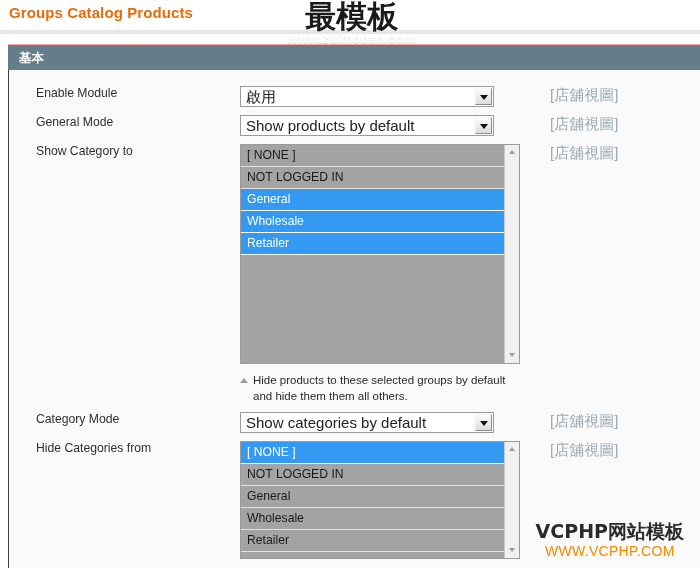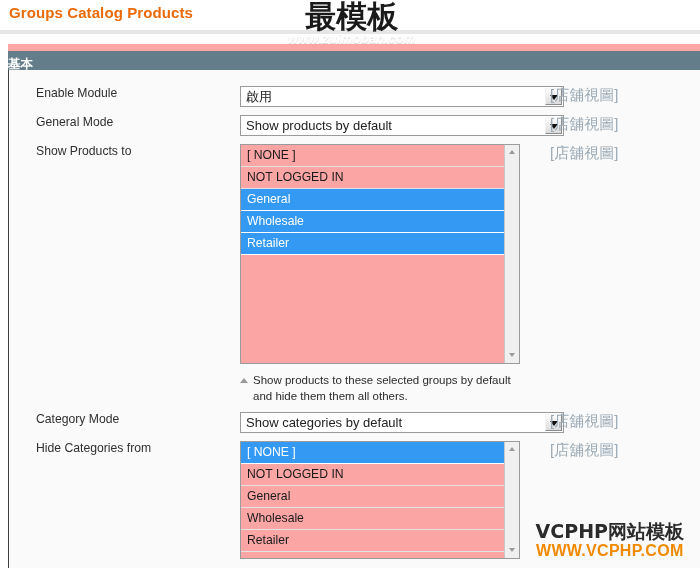--- a/index.html
+++ b/index.html
@@ -40,21 +40,22 @@
     left: 8px; top: 44px;
     width: 692px;
   }
   .section-head {
     height: 26px;
     background: #647d8a;
     color: #ffffff;
     font-size: 12.5px;
     font-weight: bold;
     line-height: 26px;
-    border-top: 7px solid #fca5a5;
+    padding-left: 11px;
+    border-top: 1px solid #fca5a5;
   }
   .section-body {
     background: #fafafa;
     border-left: 1px solid #404040;
     border-right: 0;
     padding: 0;
     min-height: 498px;
   }
 
   
@@ -79,24 +80,24 @@
     position: absolute;
     left: 541px; top: 0;
     font-size: 15px;
     color: #9aa9b5;
     white-space: nowrap;
   }
 
   
   .ddl {
     position: relative;
-    width: 324px; height: 21px;
+    width: 254px; height: 21px;
     background: #ffffff;
     border: 1px solid #9b9b9b;
-    font-size: 13px;
+    font-size: 15px;
     color: #222;
     line-height: 19px;
     padding-left: 5px;
     white-space: nowrap;
     overflow: hidden;
   }
   .ddl .arrowbtn {
     position: absolute;
     right: 1px; top: 1px;
     width: 17px; height: 17px;
@@ -111,21 +112,21 @@
     left: 4px; top: 6px;
     border-left: 4.5px solid transparent;
     border-right: 4.5px solid transparent;
     border-top: 5px solid #111;
   }
 
   
   .lbox {
     position: relative;
     width: 280px;
-    background: #fca5a5;
+    background: #a3a3a3;
     border: 1px solid #9b9b9b;
     overflow: hidden;
   }
   .lbox.h-a { height: 220px; }
   .lbox.h-b { height: 118px; }
   .lbox ul { list-style: none; margin: 0; padding: 0; width: 264px; }
   .lbox li {
     height: 22px;
     line-height: 21px;
     padding-left: 6px;
@@ -212,22 +213,22 @@
     pointer-events: none;
   }
   .wm-bot .cn {
     font-size: 19px;
     font-weight: bold;
     color: #2b2b2b;
     line-height: 22px;
     font-family: "DejaVu Sans", sans-serif;
   }
   .wm-bot .url {
-    font-size: 16px;
-    font-weight: bold;
+    font-size: 14px;
+    font-weight: normal;
     color: #f08a00;
     letter-spacing: .3px;
     line-height: 18px;
   }
 </style>
 </head>
 <body>
 
 <div id="page">
 
@@ -261,39 +262,39 @@
         <div class="fctl">
           <div class="ddl">
             <span>Show products by default</span>
             <span class="arrowbtn"></span>
           </div>
         </div>
         <div class="scopelabel">[店舖視圖]</div>
       </div>
 
       <div class="frow tall-a">
-        <div class="flabel">Show Products to</div>
+        <div class="flabel">Show Category to</div>
         <div class="fctl">
           <div class="lbox h-a">
             <ul id="list-show-products">
                 <li>[ NONE ]</li>
                 <li>NOT LOGGED IN</li>
                 <li class="sel">General</li>
                 <li class="sel">Wholesale</li>
                 <li class="sel">Retailer</li>
               </ul>
             <div class="lscroll">
               <div class="ar up"></div>
               <div class="ar dn"></div>
             </div>
           </div>
         </div>
         <div class="scopelabel">[店舖視圖]</div>
         <div class="hint">
-          <span class="tri"></span><span>Show products to these selected groups by default</span>
+          <span class="tri"></span><span>Hide products to these selected groups by default</span>
           <span class="l2">and hide them them all others.</span>
         </div>
       </div>
 
       <div class="frow">
         <div class="flabel">Category Mode</div>
         <div class="fctl">
           <div class="ddl">
             <span>Show categories by default</span>
             <span class="arrowbtn"></span>

